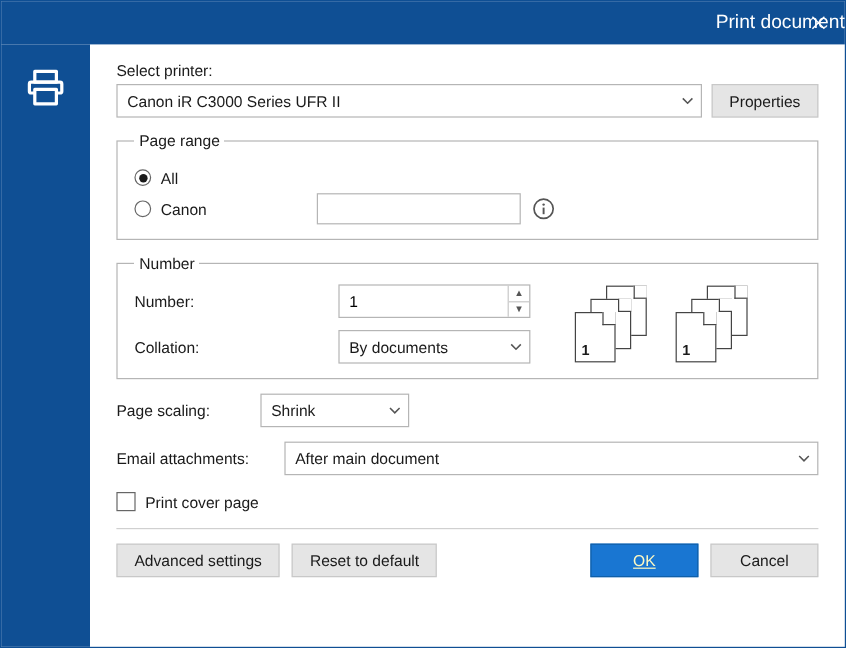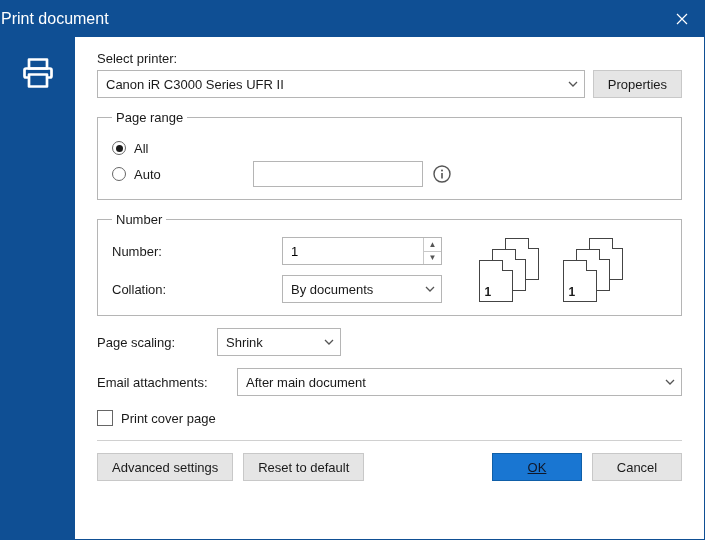--- a/index.html
+++ b/index.html
@@ -1,31 +1,31 @@
 <!DOCTYPE html>
 <html><head>
 <meta charset="utf-8">
 <style>
   * { box-sizing: border-box; font-family: 'Segoe UI', Tahoma, sans-serif; }
   body { margin: 0; padding: 0; background: #fff; width: 705px; height: 540px; overflow: hidden; }
   .window { width: 705px; height: 540px; display: flex; flex-direction: column; border: 1px solid #0f4f94; }
-  .titlebar { height: 36px; background: #0f4f94; color: #fff; display: flex; align-items: center; justify-content: flex-start; position: relative; font-size: 16px; }
+  .titlebar { height: 36px; background: #0f4f94; color: #fff; display: flex; align-items: center; justify-content: flex-end; position: relative; font-size: 16px; }
   .titlebar .close { position: absolute; right: 0; top: 0; width: 44px; height: 36px; display: flex; align-items: center; justify-content: center; font-size: 14px; color: #fff; }
   .body { flex: 1; display: flex; justify-content: flex-end; }
   .sidebar { width: 74px; background: #0f4f94; display: flex; flex-direction: column; align-items: center; padding-top: 18px; }
   .sidebar svg { color: #fff; }
   .content { flex: 1; padding: 14px 22px 16px 22px; display: flex; flex-direction: column; font-size: 13px; color: #1a1a1a; }
   .row { display: flex; align-items: center; margin-bottom: 8px; }
   .label { font-size: 13px; }
   .select-printer-row { margin-bottom: 4px; }
   .printer-row { display: flex; gap: 8px; align-items: stretch; margin-bottom: 12px; }
   .dropdown { flex: 1; height: 28px; border: 1px solid #b5b5b5; background: #fff; display: flex; align-items: center; padding: 0 8px; position: relative; }
   .dropdown .dd-arrow { position: absolute; right: 6px; top: 50%; transform: translateY(-50%); width: 10px; }
   .btn { height: 28px; padding: 0 14px; display: inline-flex; align-items: center; justify-content: center; background: #e5e5e5; border: 1px solid #c8c8c8; font-size: 13px; cursor: default; }
-  .btn.primary { background: #1976d2; border-color: #0f5fa8; color: #0f172a; text-decoration: underline; }
+  .btn.primary { background: #1976d2; border-color: #0f5fa8; color: #fef9c3; text-decoration: underline; }
   fieldset { border: 1px solid #b5b5b5; margin: 0 0 12px 0; padding: 10px 14px 12px 14px; }
   legend { padding: 0 4px; font-size: 13px; color: #1a1a1a; }
   .radio-row { display: flex; align-items: center; height: 26px; }
   .radio { width: 14px; height: 14px; border: 1px solid #666; border-radius: 50%; margin-right: 8px; display: inline-flex; align-items: center; justify-content: center; }
   .radio.checked::after { content: ''; width: 7px; height: 7px; border-radius: 50%; background: #1a1a1a; }
   .pages-input { width: 170px; height: 26px; border: 1px solid #b5b5b5; margin-left: 92px; background: #fff; padding: 0 6px; font-size: 13px; }
   .info-icon { width: 22px; height: 22px; margin-left: 8px; }
   .copies-grid { display: grid; grid-template-columns: 170px 160px 1fr; row-gap: 10px; align-items: center; }
   .spinner { width: 160px; height: 28px; border: 1px solid #b5b5b5; background: #fff; display: flex; align-items: center; position: relative; }
   .spinner input { border: none; outline: none; flex: 1; padding: 0 8px; height: 100%; font-size: 13px; background: transparent; }
@@ -94,21 +94,21 @@
       </div>
 
       <fieldset>
         <legend>Page range</legend>
         <div class="radio-row">
           <span class="radio checked"></span>
           <span class="label">All</span>
         </div>
         <div class="radio-row">
           <span class="radio"></span>
-          <span class="label">Auto</span>
+          <span class="label">Canon</span>
           <input class="pages-input" value="" style="">
           <span class="info-icon">
             <svg width="22" height="22" viewBox="0 0 22 22">
                 <circle cx="11" cy="11" r="8" fill="none" stroke="#555" stroke-width="1.4"></circle>
                 <circle cx="11" cy="7.5" r="1" fill="#555"></circle>
                 <rect x="10.2" y="10" width="1.6" height="5.5" fill="#555"></rect>
               </svg>
           </span>
         </div>
       </fieldset>

